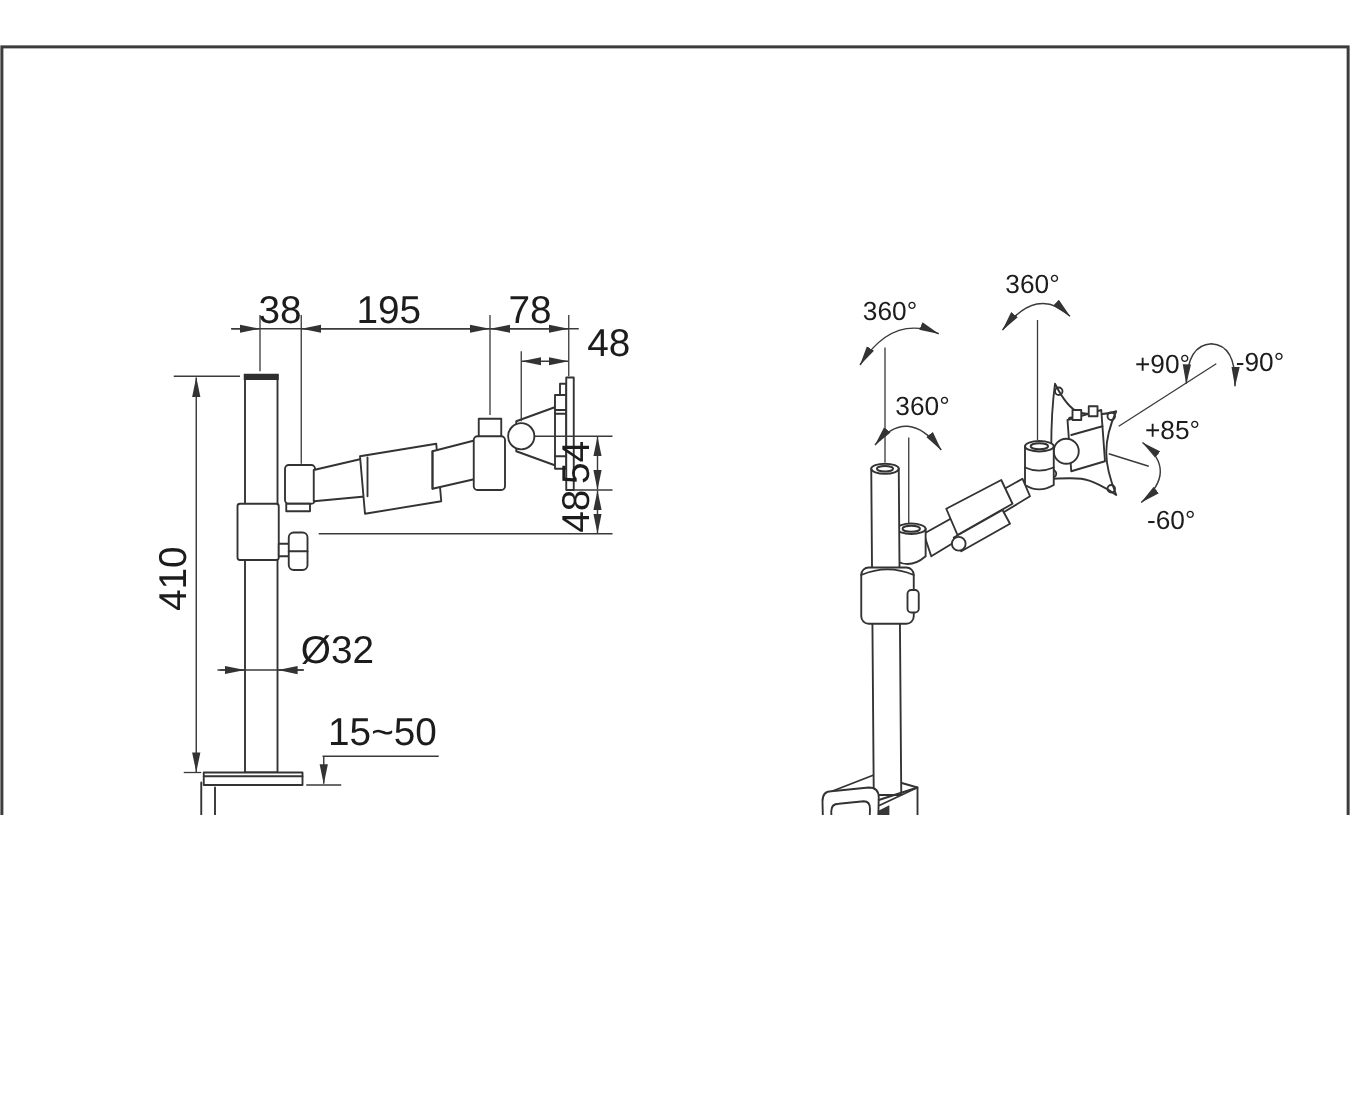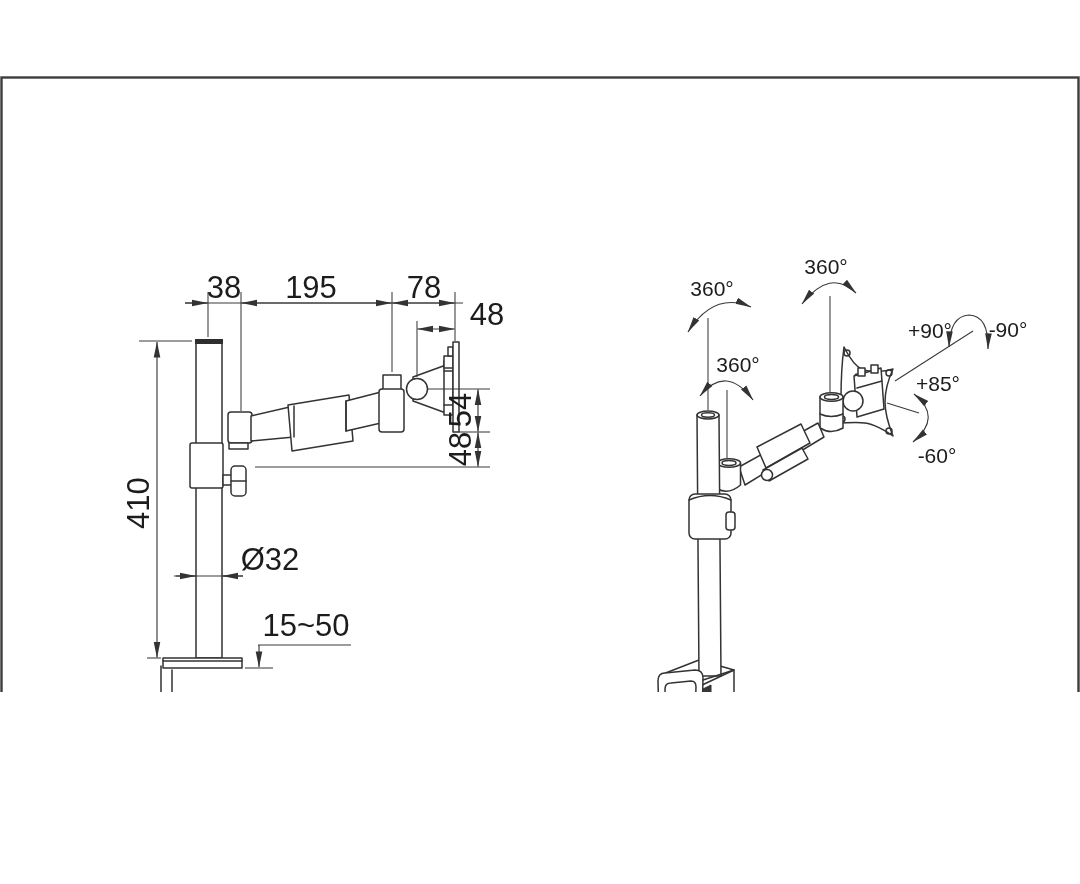--- a/index.html
+++ b/index.html
@@ -1,17 +1,17 @@
 <!DOCTYPE html>
 <html><head>
 <meta charset="utf-8">
 <style>
   html,body{margin:0;padding:0;background:#ffffff;}
   #stage{position:relative;width:1080px;height:652px;background:#ffffff;overflow:hidden;
-         font-family:"Liberation Sans", sans-serif;margin-top:40px;}
+         font-family:"Liberation Sans", sans-serif;}
   svg{position:absolute;left:0;top:0;}
   .obj{stroke:#333;stroke-width:1.5;fill:none;stroke-linejoin:round;stroke-linecap:round;}
   .objf{stroke:#333;stroke-width:1.5;fill:#ffffff;stroke-linejoin:round;stroke-linecap:round;}
   .thin{stroke:#3a3a3a;stroke-width:1.05;fill:none;}
   .dim{stroke:#3a3a3a;stroke-width:1.15;fill:none;}
   .dimtxt{font-family:"Liberation Sans",sans-serif;font-size:31px;fill:#1c1c1c;text-anchor:middle;}
   .angtxt{font-family:"Liberation Sans",sans-serif;font-size:21px;fill:#1c1c1c;text-anchor:middle;}
 </style>
 </head>
 <body>

